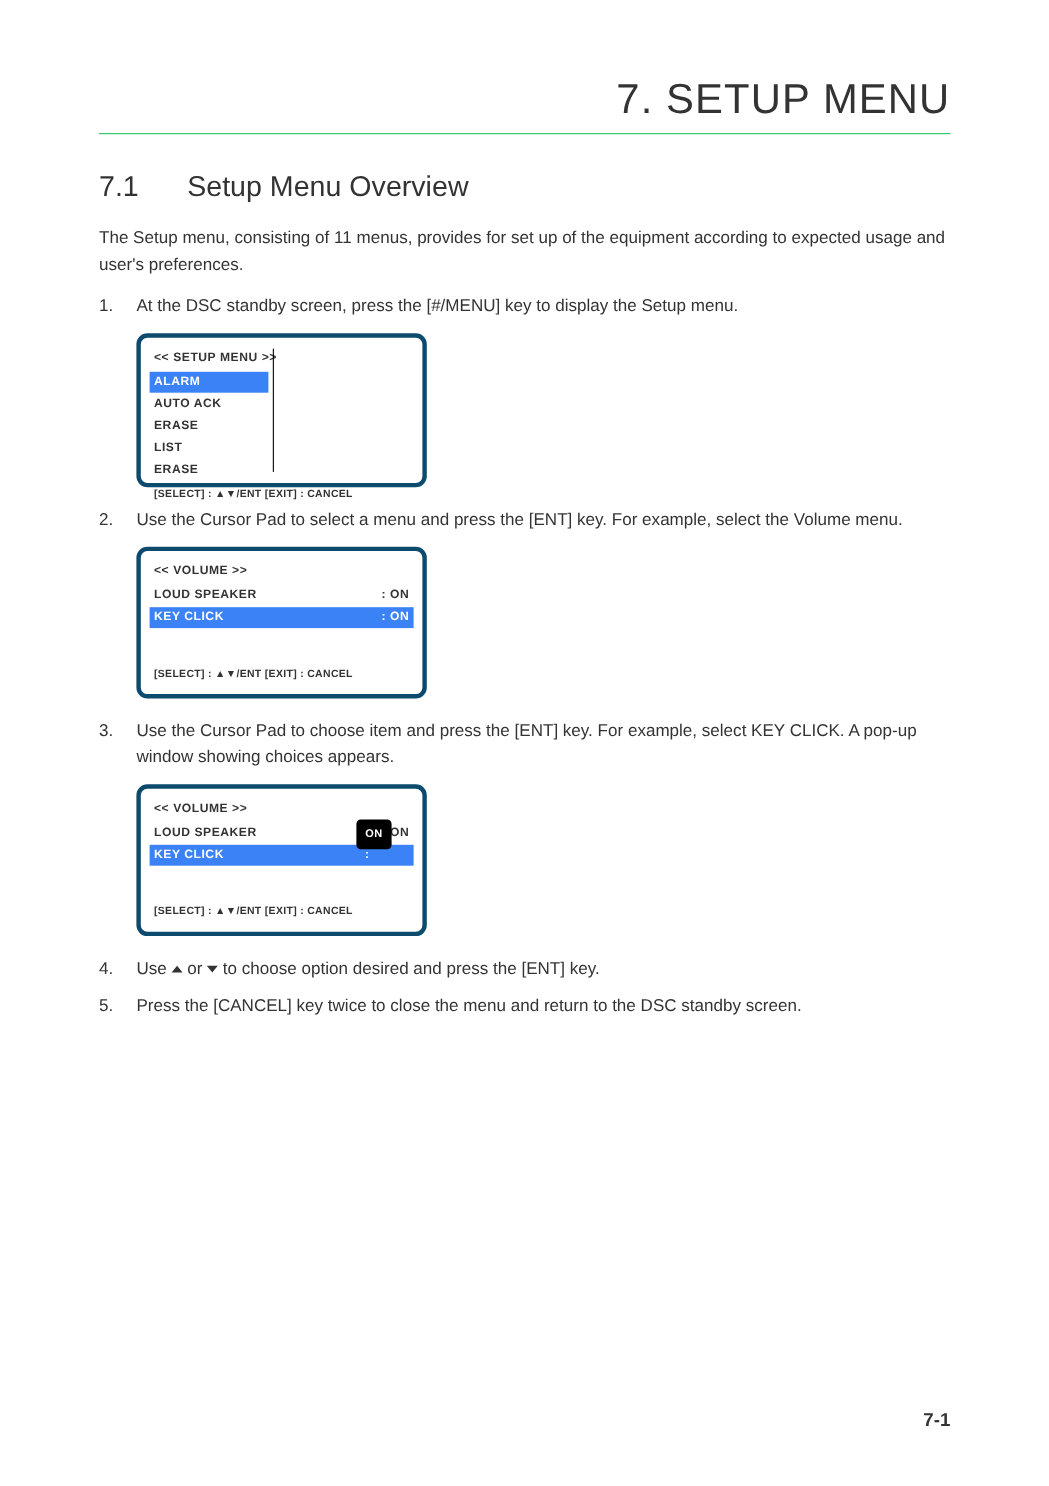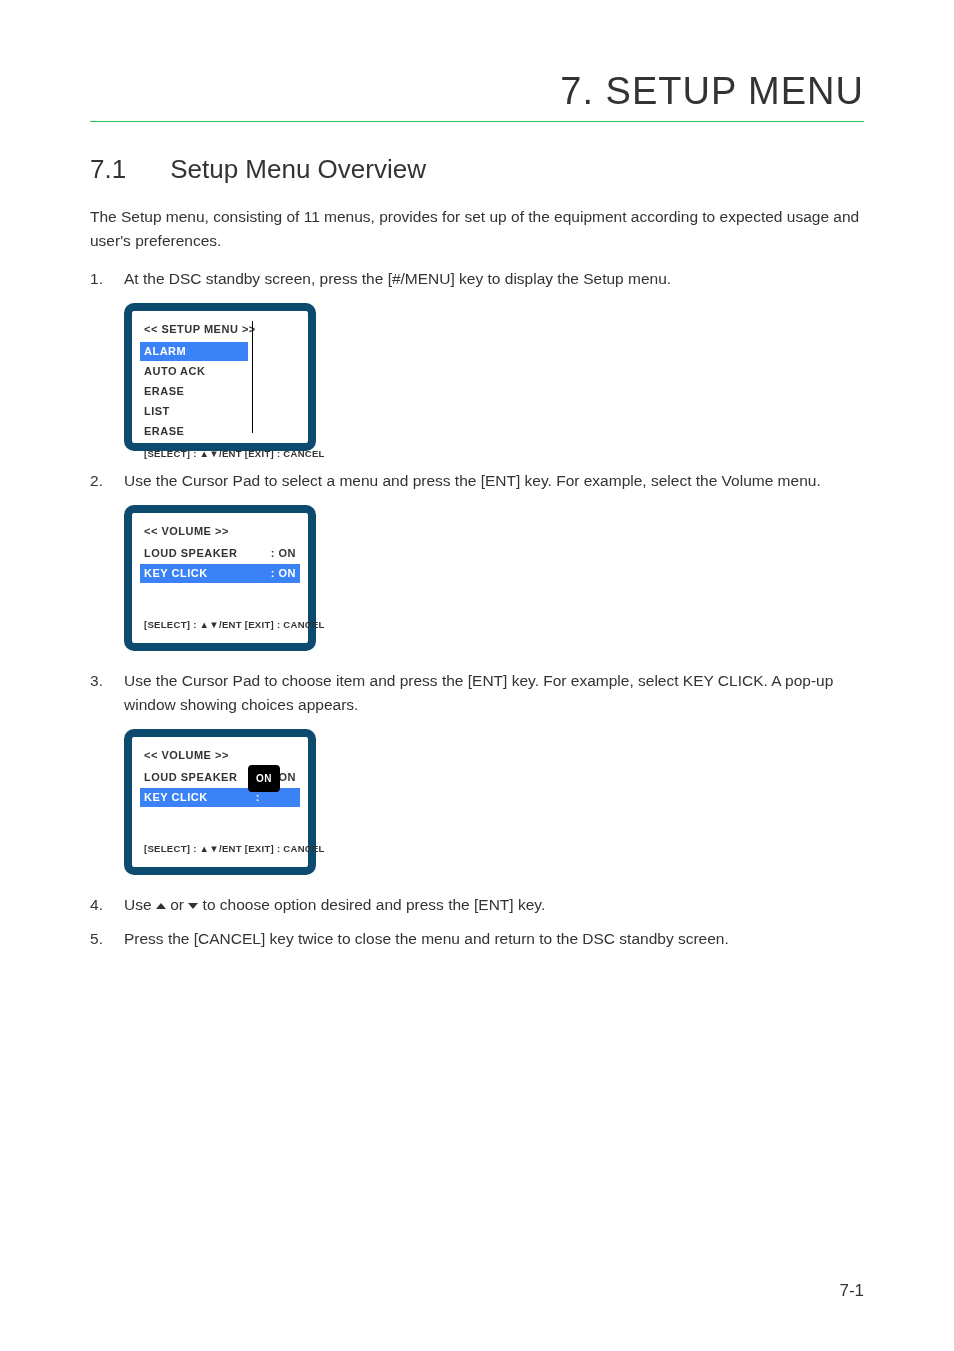--- a/index.html
+++ b/index.html
@@ -52,22 +52,22 @@
       line-height: 1.55;
       margin-bottom: 10px;
     }
     .step-list > li::before {
       content: counter(step) ".";
       position: absolute;
       left: 0;
       top: 0;
     }
     .screen {
-      width: 192px;
-      border: 8px solid #0c4a6e;
+      width: 264px;
+      border: 4px solid #0c4a6e;
       border-radius: 10px;
       margin: 12px 0 18px 0;
       padding: 10px 8px 10px 8px;
       background: #fff;
     }
     .screen-inner {
       position: relative;
     }
     .screen-divider {
       position: absolute;
@@ -147,20 +147,21 @@
       border-bottom: 6px solid #333;
     }
     .glyph-down {
       border-top: 6px solid #333;
     }
     .page-num {
       position: absolute;
       bottom: 50px;
       right: 90px;
       font-size: 17px;
+      font-weight: bold;
     }
   </style>
 </head>
 <body>
 
 <h1 class="chapter-title">7.  SETUP MENU</h1>
 
 <h2 class="section-heading">
   <span class="section-num">7.1</span><span>Setup Menu Overview</span>
 </h2>

